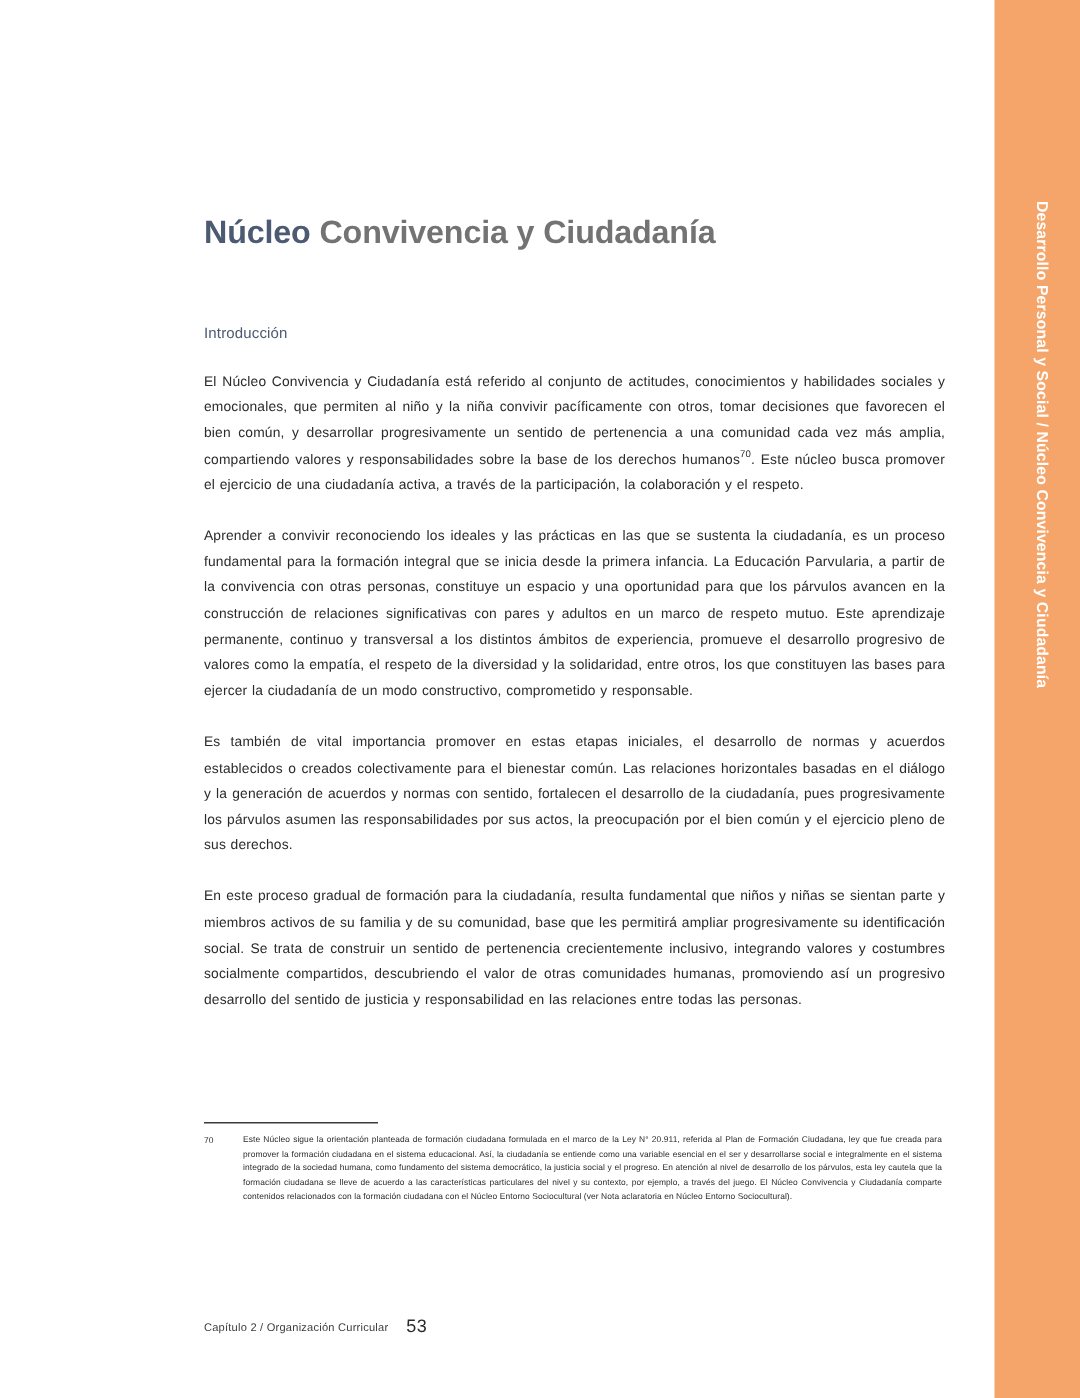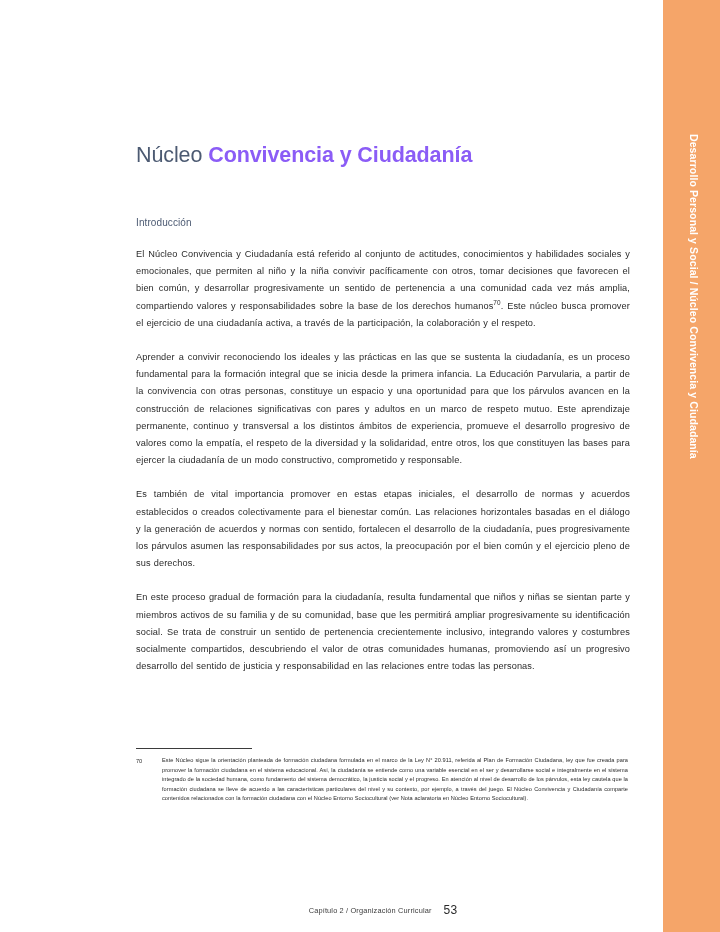--- a/index.html
+++ b/index.html
@@ -68,24 +68,24 @@
     position: absolute;
     left: 0;
     top: 128px;
     font-size: 21.5px;
     line-height: 26px;
     white-space: nowrap;
     letter-spacing: -0.1px;
   }
   .nucleo-title .t-plain {
     color: #4c5a72;
-    font-weight: normal;
+    font-weight: bold;
   }
   .nucleo-title .t-accent {
-    color: #8b5cf6;
+    color: #737373;
     font-weight: bold;
   }
 
   .section-heading {
     position: absolute;
     left: 0;
     top: 205px;
     font-size: 10px;
     line-height: 20px;
     color: #4c5a72;
@@ -146,23 +146,23 @@
     line-height: 9.6px;
     color: #2a2a2a;
     text-align: justify;
     letter-spacing: 0.06px;
   }
 
   
   .page-footer {
     position: absolute;
     left: 0;
-    top: 899px;
+    top: 874px;
     width: 494px;
-    text-align: center;
+    text-align: left;
     white-space: nowrap;
   }
   .footer-chapter {
     font-size: 7.4px;
     color: #3c3c3c;
     letter-spacing: 0.15px;
   }
   .footer-pagenum {
     font-size: 12px;
     color: #2a2a2a;

